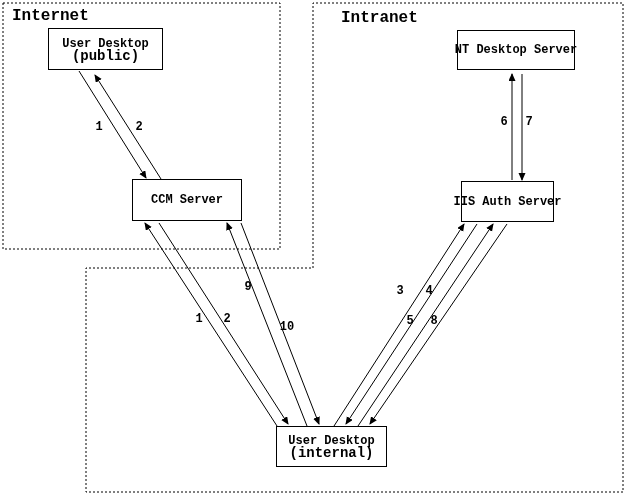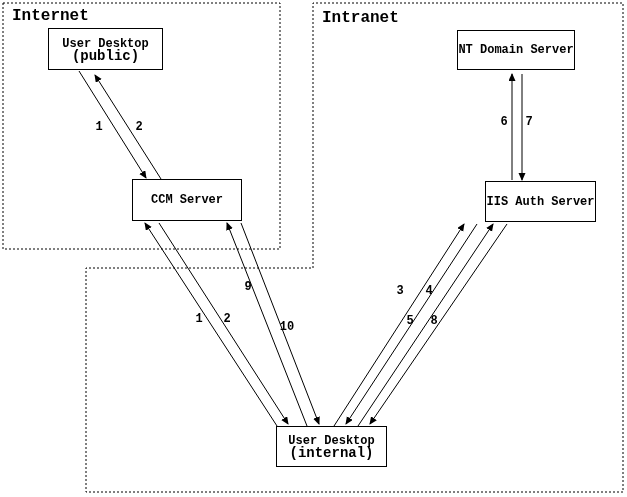--- a/index.html
+++ b/index.html
@@ -82,36 +82,36 @@
     <line x1="477" y1="224" x2="346" y2="424" stroke="#000000" stroke-width="1" marker-end="url(#arrow)"></line>
 
     <line x1="358" y1="426" x2="493" y2="224" stroke="#000000" stroke-width="1" marker-end="url(#arrow)"></line>
     <line x1="507" y1="224" x2="370" y2="424" stroke="#000000" stroke-width="1" marker-end="url(#arrow)"></line>
 
     <line x1="512" y1="180" x2="512" y2="74" stroke="#000000" stroke-width="1" marker-end="url(#arrow)"></line>
     <line x1="522" y1="74" x2="522" y2="180" stroke="#000000" stroke-width="1" marker-end="url(#arrow)"></line>
   </svg>
 
   <div class="zone-label" style="left:12px; top:7px;">Internet</div>
-  <div class="zone-label" style="left:322px; top:9px;">Intranet</div>
+  <div class="zone-label" style="left:341px; top:9px;">Intranet</div>
 
   <div class="node" style="left:48px; top:28px; width:115px; height:42px;">
     <div class="node-label">User Desktop</div>
     <div class="node-sublabel">(public)</div>
   </div>
 
   <div class="node" style="left:132px; top:179px; width:110px; height:42px;">
     <div class="node-label">CCM Server</div>
   </div>
 
   <div class="node" style="left:457px; top:30px; width:118px; height:40px;">
-    <div class="node-label">NT Domain Server</div>
+    <div class="node-label">NT Desktop Server</div>
   </div>
 
-  <div class="node" style="left:485px; top:181px; width:111px; height:41px;">
+  <div class="node" style="left:461px; top:181px; width:93px; height:41px;">
     <div class="node-label">IIS Auth Server</div>
   </div>
 
   <div class="node" style="left:276px; top:426px; width:111px; height:41px;">
     <div class="node-label">User Desktop</div>
     <div class="node-sublabel">(internal)</div>
   </div>
 
   <div class="step-label" style="left:99px;  top:127px;">1</div>
   <div class="step-label" style="left:139px; top:127px;">2</div>

